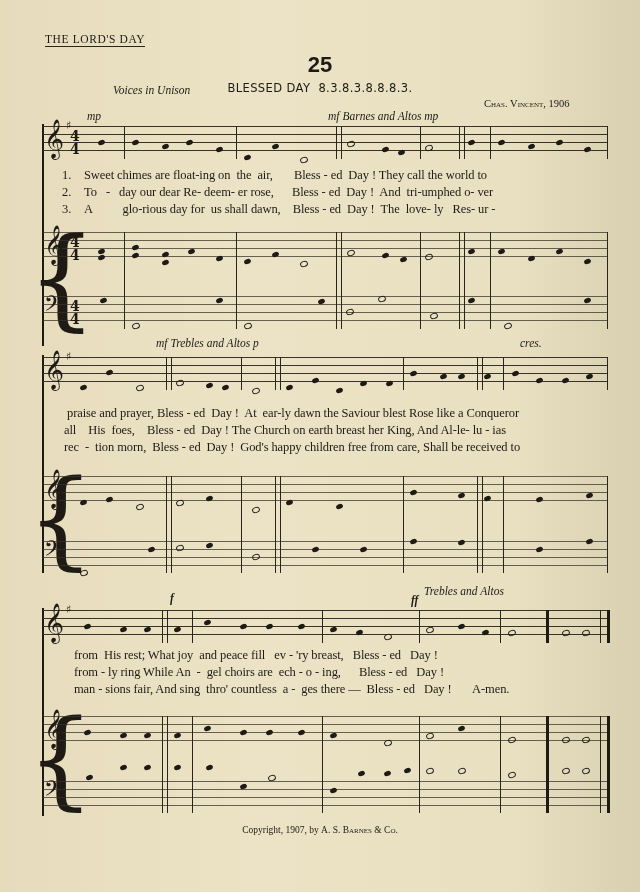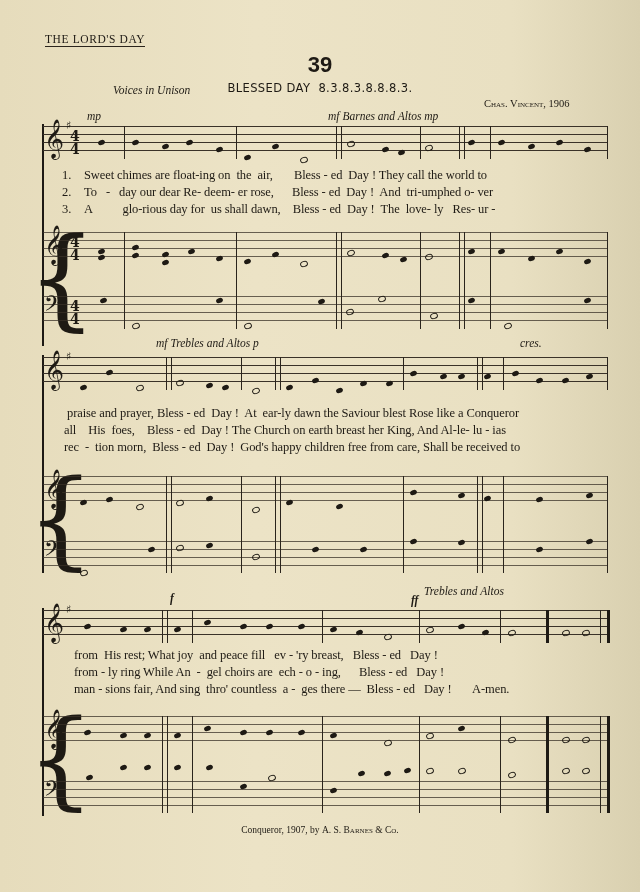--- a/index.html
+++ b/index.html
@@ -53,21 +53,21 @@
   .keysig { position: absolute; font-family: "DejaVu Sans", sans-serif; font-size: 11px; }
   .footer {
     left: 0; width: 640px; top: 825px; text-align: center; font-size: 9.5px;
   }
   .footer .sc { font-variant: small-caps; }
 </style>
 </head>
 <body>
 
 <div class="abs section-title">THE LORD'S DAY</div>
-<div class="abs hymn-number">39</div>
+<div class="abs hymn-number">25</div>
 <div class="abs tune-line">
   <span>BLESSED DAY</span><span class="meter">8.3.8.3.8.8.8.3.</span>
 </div>
 <div class="abs italic" style="left:68px; top:84px;margin-left:45px;">Voices in Unison</div>
 <div class="abs composer" style="left:484px; top:98px;">Chas. Vincent, 1906</div>
 
 <div class="abs italic" style="left:87px; top:110px;">mp</div>
 <div class="abs italic" style="left:328px; top:110px;">mf Barnes and Altos mp</div>
 
 <div class="system-bar" style="left:42px; top:124px; height:222px;"></div>
@@ -303,14 +303,14 @@
 <div class="note" style="left:358px; top:771px;"></div>
 <div class="note" style="left:384px; top:771px;"></div>
 <div class="note" style="left:404px; top:768px;"></div>
 <div class="note open" style="left:426px; top:768px;"></div>
 <div class="note open" style="left:458px; top:768px;"></div>
 <div class="note open" style="left:508px; top:772px;"></div>
 <div class="note open" style="left:562px; top:768px;"></div>
 <div class="note open" style="left:582px; top:768px;"></div>
 
 <div class="abs footer">
-  <span>Conqueror, 1907, by </span><span class="sc">A. S. Barnes &amp; Co.</span>
+  <span>Copyright, 1907, by </span><span class="sc">A. S. Barnes &amp; Co.</span>
 </div>
 
 </body></html>

